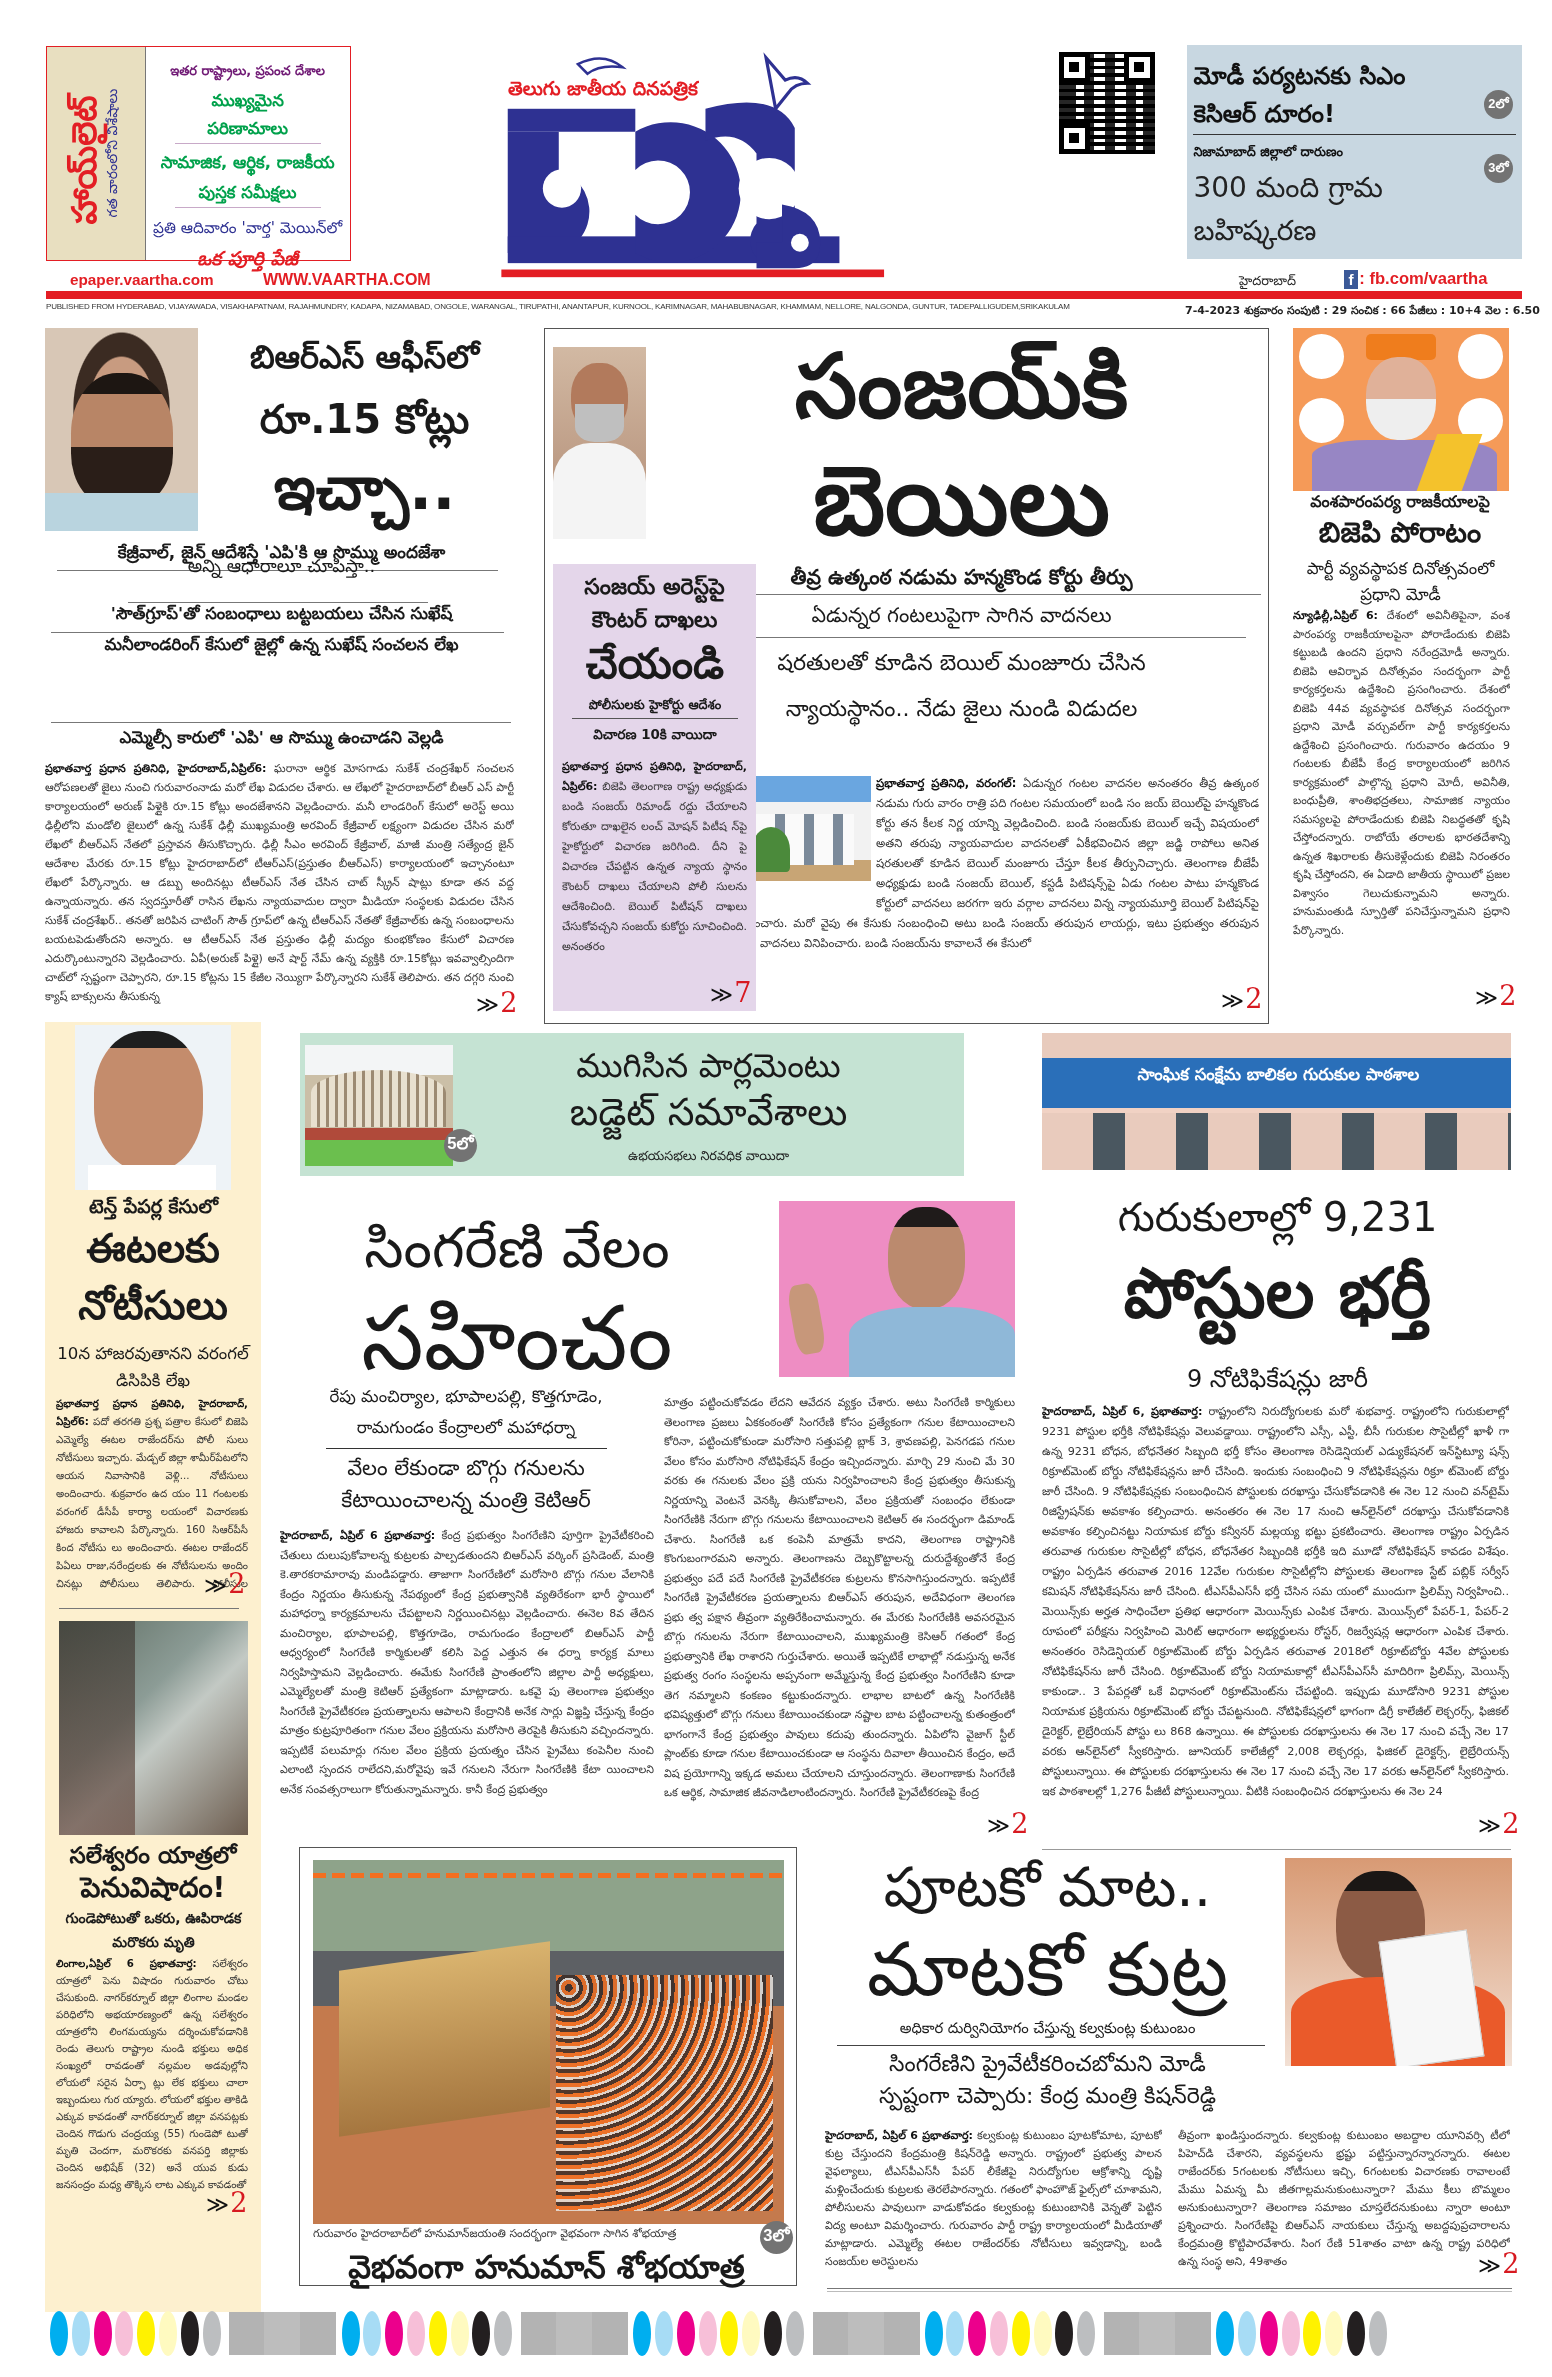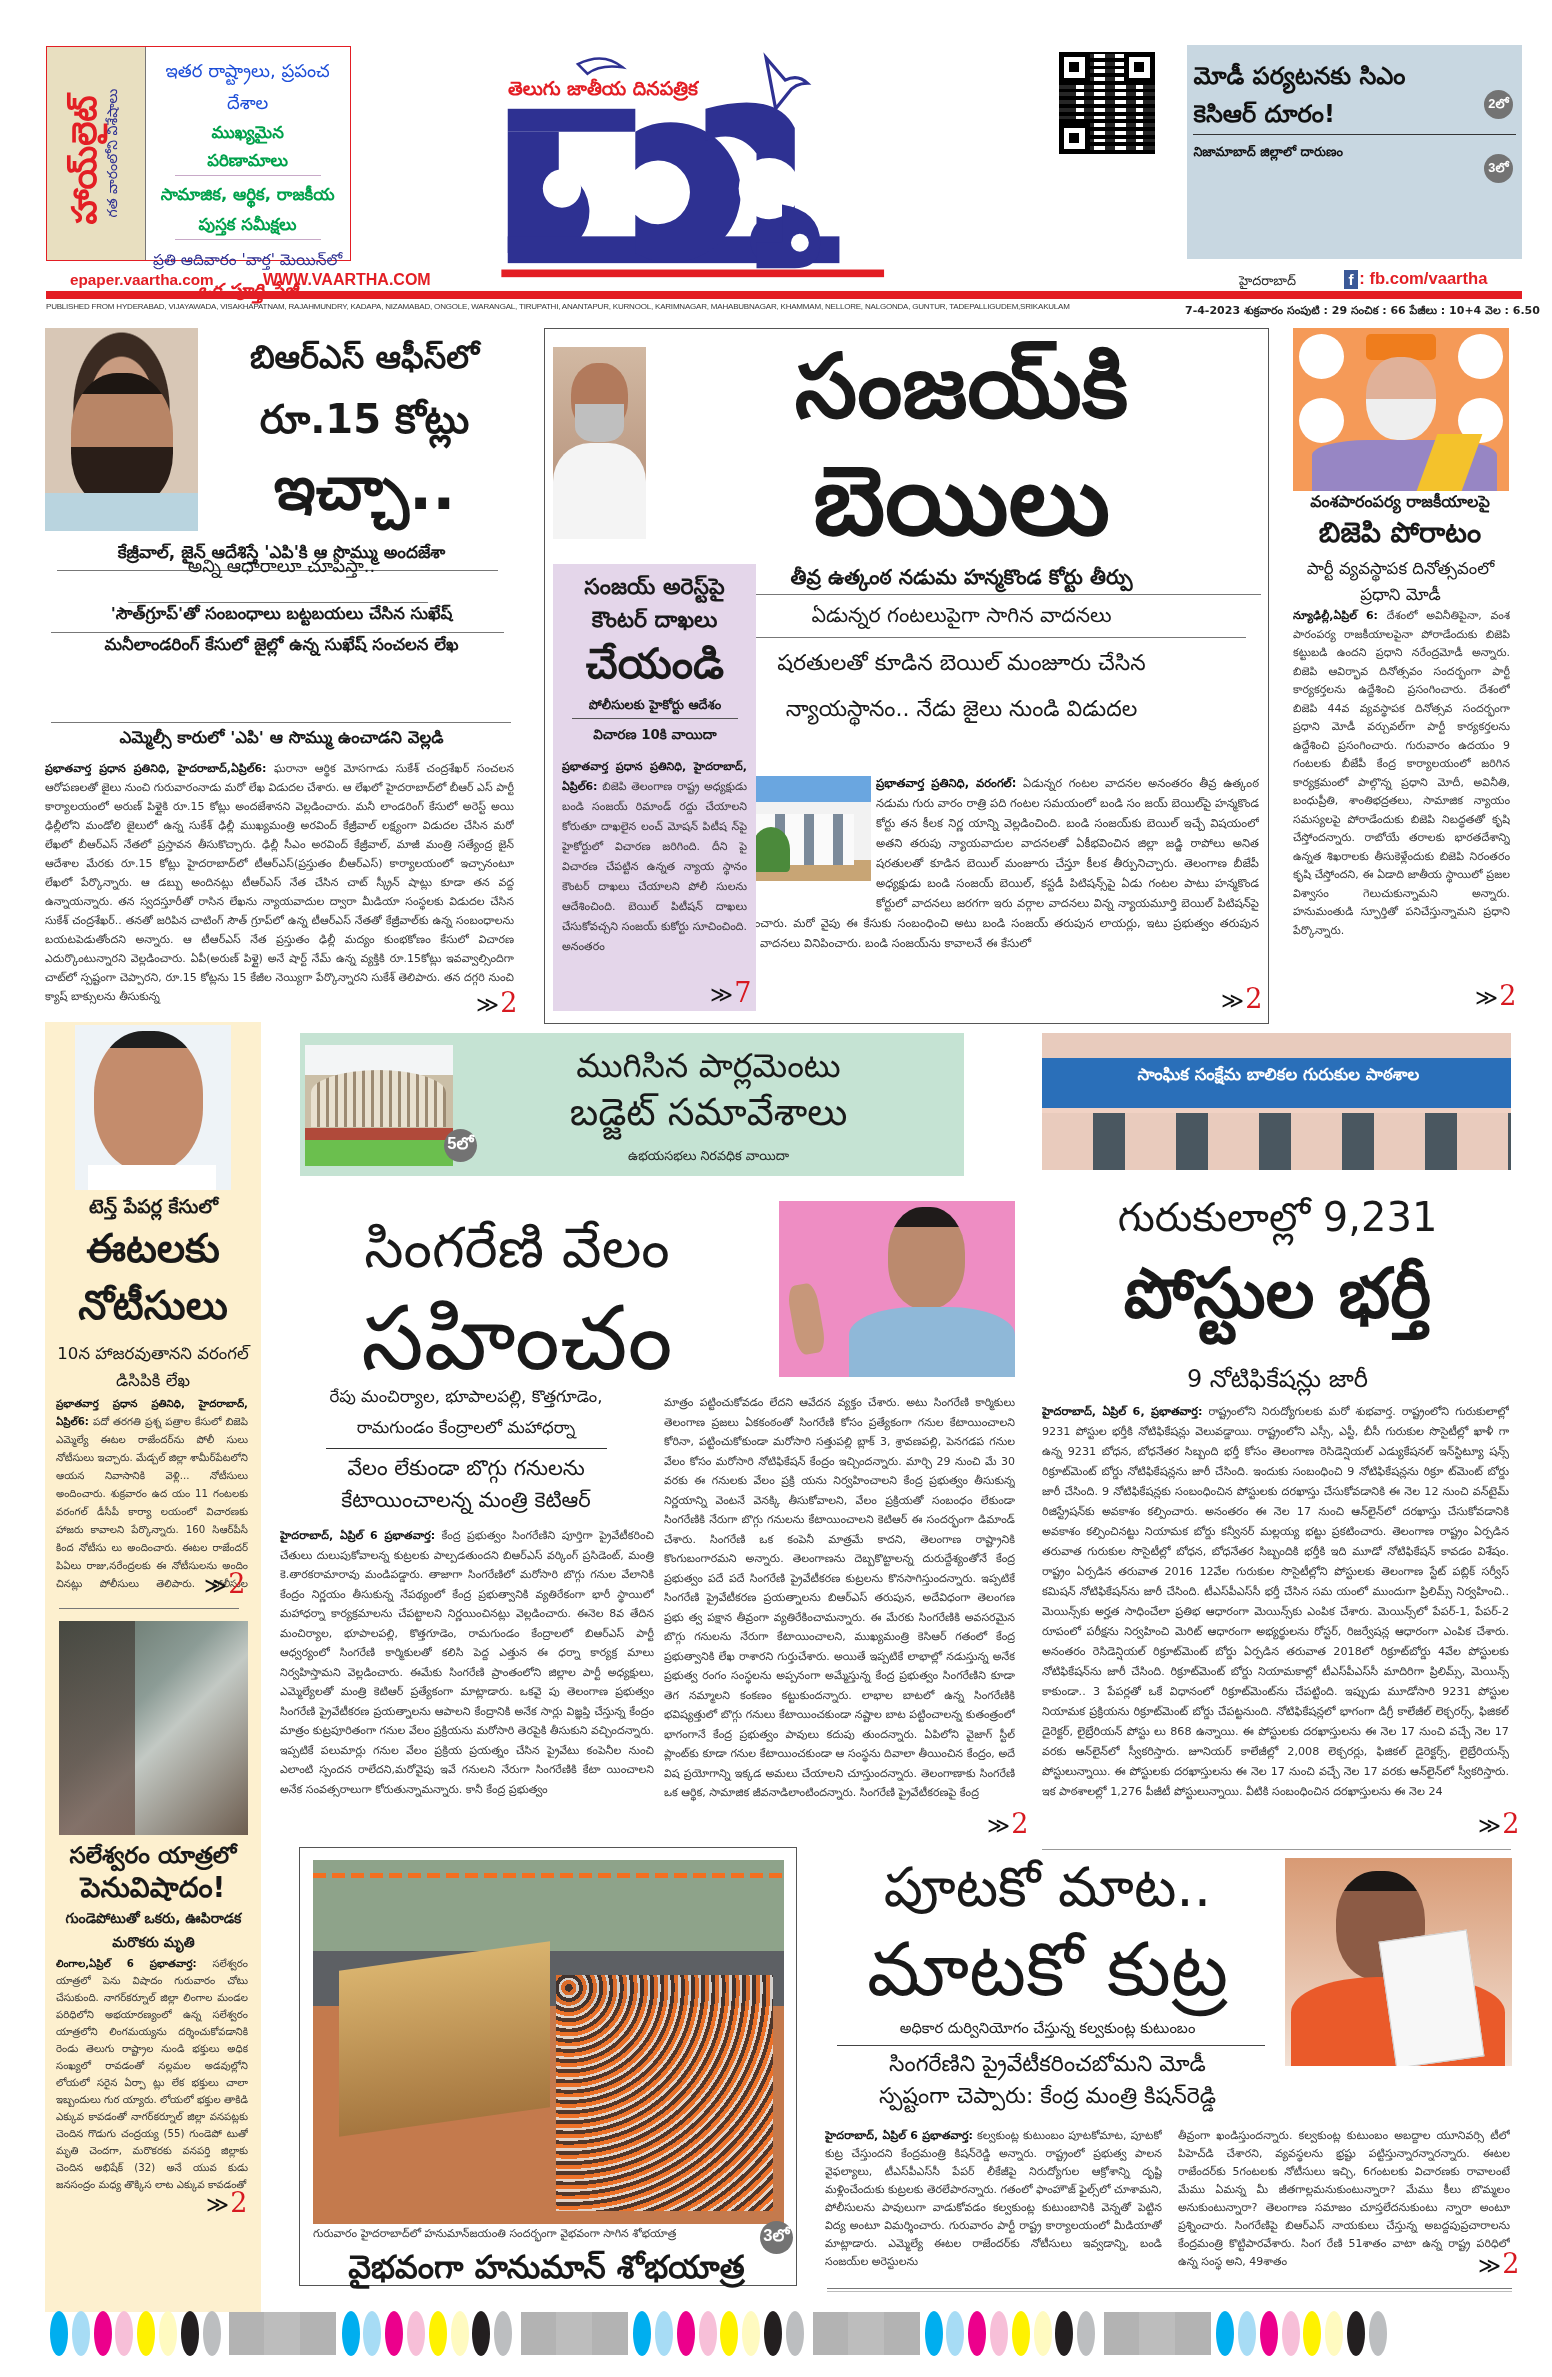--- a/index.html
+++ b/index.html
@@ -19,21 +19,21 @@
 </style>
 </head>
 <body>
 
 <div class="abs" style="left:46px;top:46px;width:305px;height:215px;border:1.9px solid #e31e24;background:#fff;">
   <div style="position:absolute;left:0;top:0;width:99px;height:100%;background:#e8dfc0;border-right:1.3px solid #777;overflow:hidden;">
     <div style="position:absolute;left:-61px;top:89px;width:204px;transform:rotate(-90deg);font-size:34px;font-weight:bold;color:#e31e24;text-align:center;">హాయ్‌లైట్</div>
     <div style="position:absolute;left:-35px;top:96px;width:204px;transform:rotate(-90deg);font-size:14px;color:#2e3192;text-align:center;">గత వారంలోని విశేషాలు</div>
   </div>
   <div style="position:absolute;left:102px;top:7.7px;right:3.8px;text-align:center;">
-    <div style="color:#1d4ed8;font-size:18px;font-weight:normal;line-height:32px;">ఇతర రాష్ట్రాలు, ప్రపంచ దేశాల</div>
+    <div style="color:#701a75;font-size:13px;font-weight:bold;line-height:32px;">ఇతర రాష్ట్రాలు, ప్రపంచ దేశాల</div>
     <div style="color:#00a14b;font-size:16.6px;font-weight:bold;line-height:28px;border-bottom:1.9px solid #c8a9c8;margin:0 25.5px 3.8px;">ముఖ్యమైన పరిణామాలు</div>
     <div style="color:#00a14b;font-size:16.6px;font-weight:bold;line-height:32px;">సామాజిక, ఆర్థిక, రాజకీయ</div>
     <div style="color:#00a14b;font-size:16.6px;font-weight:bold;line-height:28px;border-bottom:1.9px solid #c8a9c8;margin:0 25.5px 3.8px;">పుస్తక సమీక్షలు</div>
     <div style="color:#2e3192;font-size:15.3px;line-height:32px;">ప్రతి ఆదివారం 'వార్త' మెయిన్‌లో</div>
     <div style="color:#e31e24;font-size:19px;font-weight:bold;font-style:italic;line-height:28px;">ఒక పూర్తి పేజీ</div>
   </div>
 </div>
 
 <div class="abs" style="left:70px;top:271px;font-size:15.3px;font-weight:bold;color:#e31e24;font-family:'Liberation Sans',sans-serif;">epaper.vaartha.com</div>
 <div class="abs" style="left:263px;top:271px;font-size:16px;font-weight:bold;color:#e31e24;font-family:'Liberation Sans',sans-serif;">WWW.VAARTHA.COM</div>
@@ -69,20 +69,21 @@
   <div style="position:absolute;left:0;bottom:0;width:31px;height:31px;border:5.1px solid #000;background:#fff;">
       <div style="margin:5.1px;width:10.2px;height:10.2px;background:#000"></div>
     </div>
 </div>
 
 <div class="abs" style="left:1187px;top:45px;width:335px;height:214px;background:#c8d7e1;">
   <div style="position:absolute;left:6.4px;top:11.5px;width:255px;font-size:24px;font-weight:bold;line-height:38px;color:#111;">మోడీ పర్యటనకు సిఎం కెసిఆర్ దూరం!</div>
   <div class="pagebadge" style="left:297px;top:45px;width:29px;height:29px;font-size:12.8px;">2లో</div>
   <div style="position:absolute;left:6.4px;right:6.4px;top:89px;height:1.3px;background:#333"></div>
   <div style="position:absolute;left:6.4px;top:99px;font-size:12.8px;font-weight:bold;color:#111;">నిజామాబాద్ జిల్లాలో దారుణం</div>
+  <div style="position:absolute;left:6.4px;top:121px;width:281px;font-size:28px;line-height:43px;color:#222;">300 మంది గ్రామ బహిష్కరణ</div>
   <div class="pagebadge" style="left:297px;top:109px;width:29px;height:29px;font-size:12.8px;">3లో</div>
 </div>
 
 <div class="abs" style="left:1239px;top:273px;font-size:12.8px;color:#222;">హైదరాబాద్</div>
 <div class="abs" style="left:1344px;top:269px;font-size:16.6px;font-weight:bold;color:#e31e24;font-family:'Liberation Sans',sans-serif;display:flex;align-items:center;">
   <span style="display:inline-block;width:14px;height:19px;background:#3b5998;color:#fff;font-size:15.3px;text-align:center;line-height:20.4px;margin-right:1.3px;">f</span>
   <span>: fb.com/vaartha</span>
 </div>
 
 <div class="abs" style="left:46px;top:291px;width:1476px;height:7.7px;background:#e31e24;"></div>

